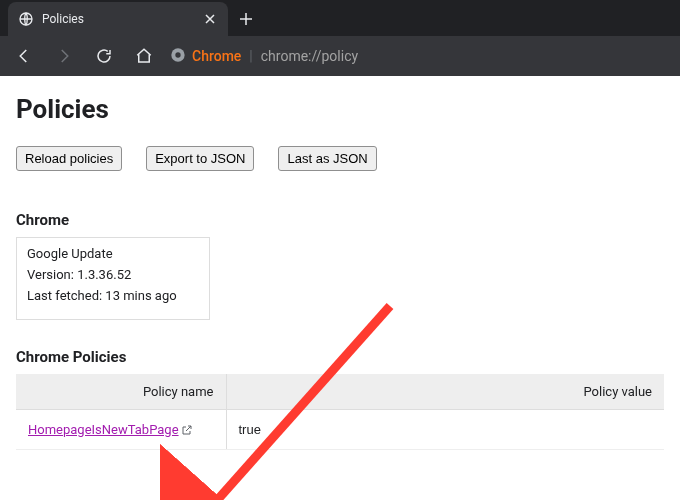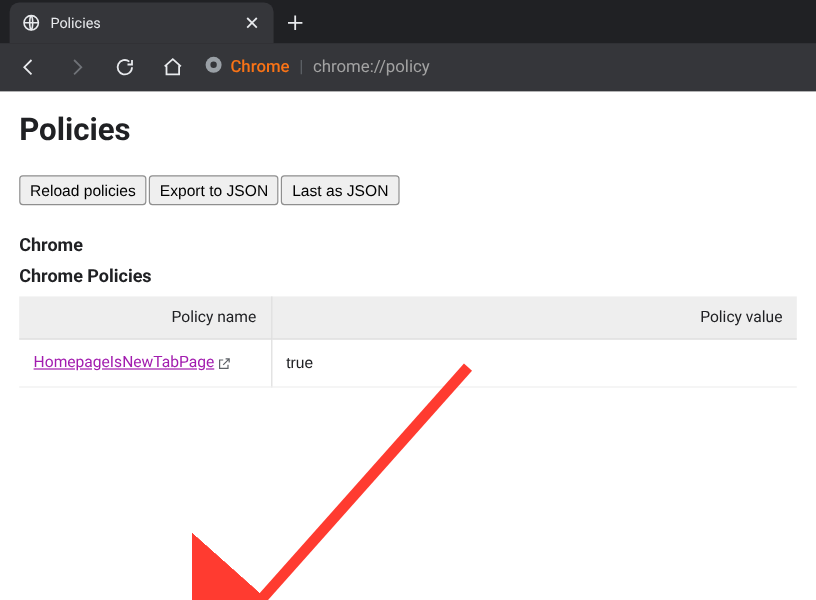--- a/index.html
+++ b/index.html
@@ -13,21 +13,21 @@
   .newtab { width: 28px; height: 28px; margin-bottom: 3px; display: inline-flex; align-items: center; justify-content: center; color: #e8eaed; cursor: pointer; border-radius: 4px; }
   .toolbar { display: flex; align-items: center; gap: 12px; height: 40px; padding: 0 10px; background: #35363a; }
   .icon-btn { width: 28px; height: 28px; display: inline-flex; align-items: center; justify-content: center; color: #e8eaed; cursor: pointer; border-radius: 50%; }
   .icon-btn.disabled { color: #6f7277; cursor: default; }
   .addr { display: flex; align-items: center; gap: 8px; flex: 1; height: 28px; font-size: 14px; color: #9aa0a6; }
   .addr .origin-chip { display: inline-flex; align-items: center; gap: 6px; color: #f97316; font-weight: 500; text-align: right; }
   .addr .divider { color: #5f6368; }
   .addr .url { color: #a3a3a3; }
   .page { padding: 18px 16px; color: #202124; position: relative; }
   h1 { font-size: 26px; font-weight: 700; margin-bottom: 22px; }
-  .btn-row { display: flex; gap: 2px; margin-bottom: 24px; }
+  .btn-row { display: flex; gap: 24px; margin-bottom: 40px; }
   .btn { font: 13px Arial, sans-serif; padding: 4px 8px; background: #efefef; border: 1px solid #8f8f8f; border-radius: 3px; cursor: pointer; }
   h2 { font-size: 15px; font-weight: 700; margin-bottom: 8px; }
   .status-box { border: 1px solid #ddd; padding: 8px 10px 10px; width: 194px; font-size: 13px; margin-bottom: 28px; }
   .status-box .title { font-size: 13px; margin-bottom: 6px; }
   .status-box .row { margin: 6px 0; }
   .policy-table { width: 100%; border-collapse: collapse; font-size: 13px; }
   .policy-table th { text-align: right; font-weight: 400; background: #eee; border-bottom: 1px solid #ddd; padding: 10px 12px; }
   .policy-table td { padding: 12px; border-bottom: 1px solid #eee; vertical-align: top; }
   .policy-table th:first-child, .policy-table td:first-child { width: 210px; border-right: 1px solid #ddd; }
   .policy-link { color: #a21caf; text-decoration: underline; display: inline-flex; align-items: center; gap: 2px; }
@@ -100,20 +100,31 @@
 <div class="page">
   <h1>Policies</h1>
 
   <div class="btn-row">
     <button class="btn">Reload policies</button>
     <button class="btn">Export to JSON</button>
     <button class="btn">Last as JSON</button>
   </div>
 
   <h2>Chrome</h2>
+  <div class="status-box">
+    <div class="title">Google Update</div>
+    <div class="row">
+      <span>Version:</span>
+      <span>1.3.36.52</span>
+    </div>
+    <div class="row">
+      <span>Last fetched:</span>
+      <span>13 mins ago</span>
+    </div>
+  </div>
 
   <h2>Chrome Policies</h2>
   <table class="policy-table">
     <thead>
       <tr>
         <th>Policy name</th>
         <th>Policy value</th>
       </tr>
     </thead>
     <tbody>

